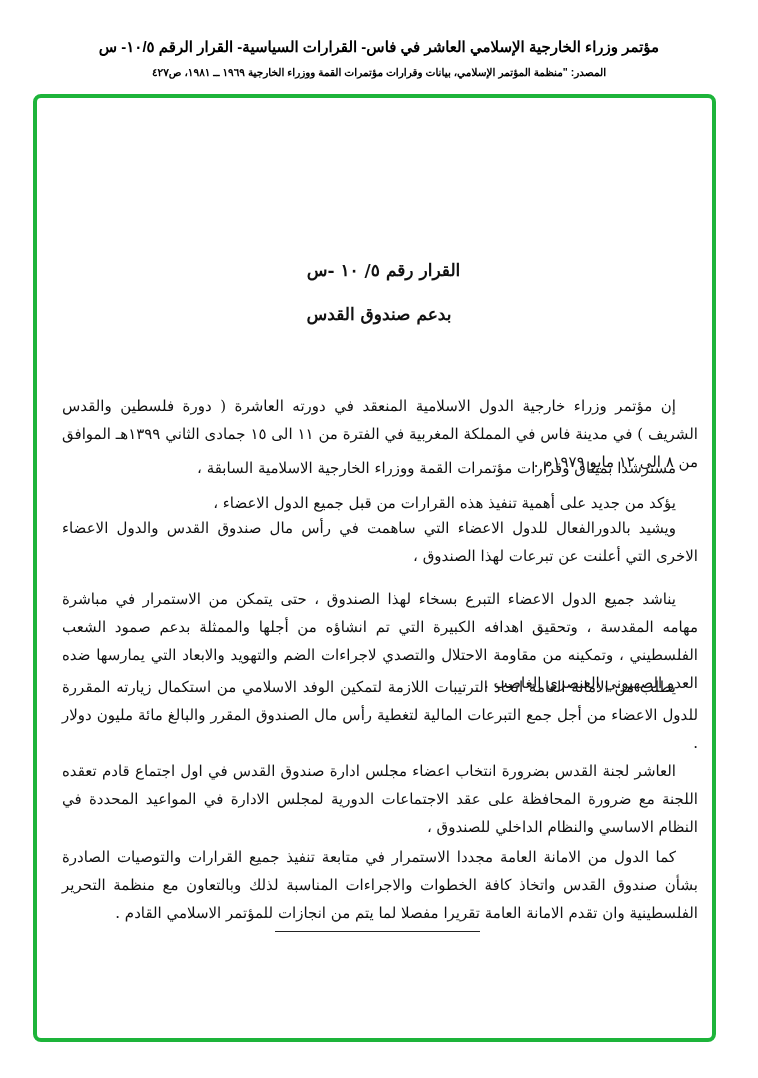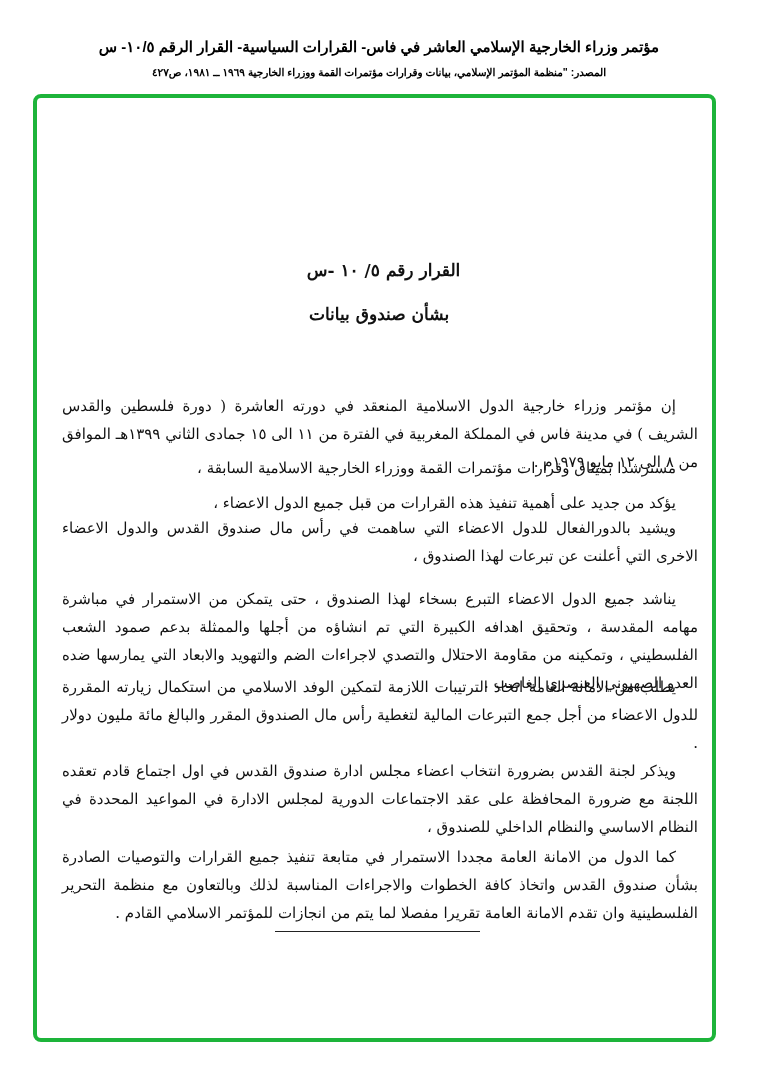--- a/index.html
+++ b/index.html
@@ -18,21 +18,21 @@
   </style>
 </head>
 <body>
 
 <div class="hdr hdr1">مؤتمر وزراء الخارجية الإسلامي العاشر في فاس- القرارات السياسية- القرار الرقم ١٠/٥- س</div>
 <div class="hdr hdr2">المصدر: "منظمة المؤتمر الإسلامي، بيانات وقرارات مؤتمرات القمة ووزراء الخارجية ١٩٦٩ ــ ١٩٨١، ص٤٢٧</div>
 
 <div class="frame" style="border-color: rgb(29, 180, 58);"></div>
 
 <div class="title t1">القرار رقم ٥/ ١٠ -س</div>
-<div class="title t2">بشأن صندوق بيانات</div>
+<div class="title t2">بدعم صندوق القدس</div>
 
 <div class="para indent" style="top:348px;">
   <span class="lead"></span><span>إن مؤتمر وزراء خارجية الدول الاسلامية المنعقد في دورته العاشرة ( دورة فلسطين والقدس الشريف ) في مدينة فاس في المملكة المغربية في الفترة من ١١ الى ١٥ جمادى الثاني ١٣٩٩هـ الموافق من ٨ الى ١٢ مايو ١٩٧٩م .</span>
 </div>
 
 <div class="para indent" style="top:410px;">
   <span class="lead">مسترشدا</span><span> بميثاق وقرارات مؤتمرات القمة ووزراء الخارجية الاسلامية السابقة ،</span>
 </div>
 
 <div class="para indent" style="top:445px;">
@@ -45,20 +45,20 @@
 
 <div class="para indent" style="top:541px;">
   <span class="lead">يناشد</span><span> جميع الدول الاعضاء التبرع بسخاء لهذا الصندوق ، حتى يتمكن من الاستمرار في مباشرة مهامه المقدسة ، وتحقيق اهدافه الكبيرة التي تم انشاؤه من أجلها والممثلة بدعم صمود الشعب الفلسطيني ، وتمكينه من مقاومة الاحتلال والتصدي لاجراءات الضم والتهويد والابعاد التي يمارسها ضده العدو الصهيوني العنصري الغاصب .</span>
 </div>
 
 <div class="para indent" style="top:629px;">
   <span class="lead">يطلب</span><span> من الامانة العامة اتخاذ الترتيبات اللازمة لتمكين الوفد الاسلامي من استكمال زيارته المقررة للدول الاعضاء من أجل جمع التبرعات المالية لتغطية رأس مال الصندوق المقرر والبالغ مائة مليون دولار .</span>
 </div>
 
 <div class="para indent" style="top:713px;">
-  <span class="lead">ويذكر</span><span> لجنة القدس بضرورة انتخاب اعضاء مجلس ادارة صندوق القدس في اول اجتماع قادم تعقده اللجنة مع ضرورة المحافظة على عقد الاجتماعات الدورية لمجلس الادارة في المواعيد المحددة في النظام الاساسي والنظام الداخلي للصندوق ،</span>
+  <span class="lead">العاشر</span><span> لجنة القدس بضرورة انتخاب اعضاء مجلس ادارة صندوق القدس في اول اجتماع قادم تعقده اللجنة مع ضرورة المحافظة على عقد الاجتماعات الدورية لمجلس الادارة في المواعيد المحددة في النظام الاساسي والنظام الداخلي للصندوق ،</span>
 </div>
 
 <div class="para indent" style="top:799px;">
   <span class="lead">كما الدول</span><span> من الامانة العامة مجددا الاستمرار في متابعة تنفيذ جميع القرارات والتوصيات الصادرة بشأن صندوق القدس واتخاذ كافة الخطوات والاجراءات المناسبة لذلك وبالتعاون مع منظمة التحرير الفلسطينية وان تقدم الامانة العامة تقريرا مفصلا لما يتم من انجازات للمؤتمر الاسلامي القادم .</span>
 </div>
 
 <div class="rule"></div>
 
 </body></html>

